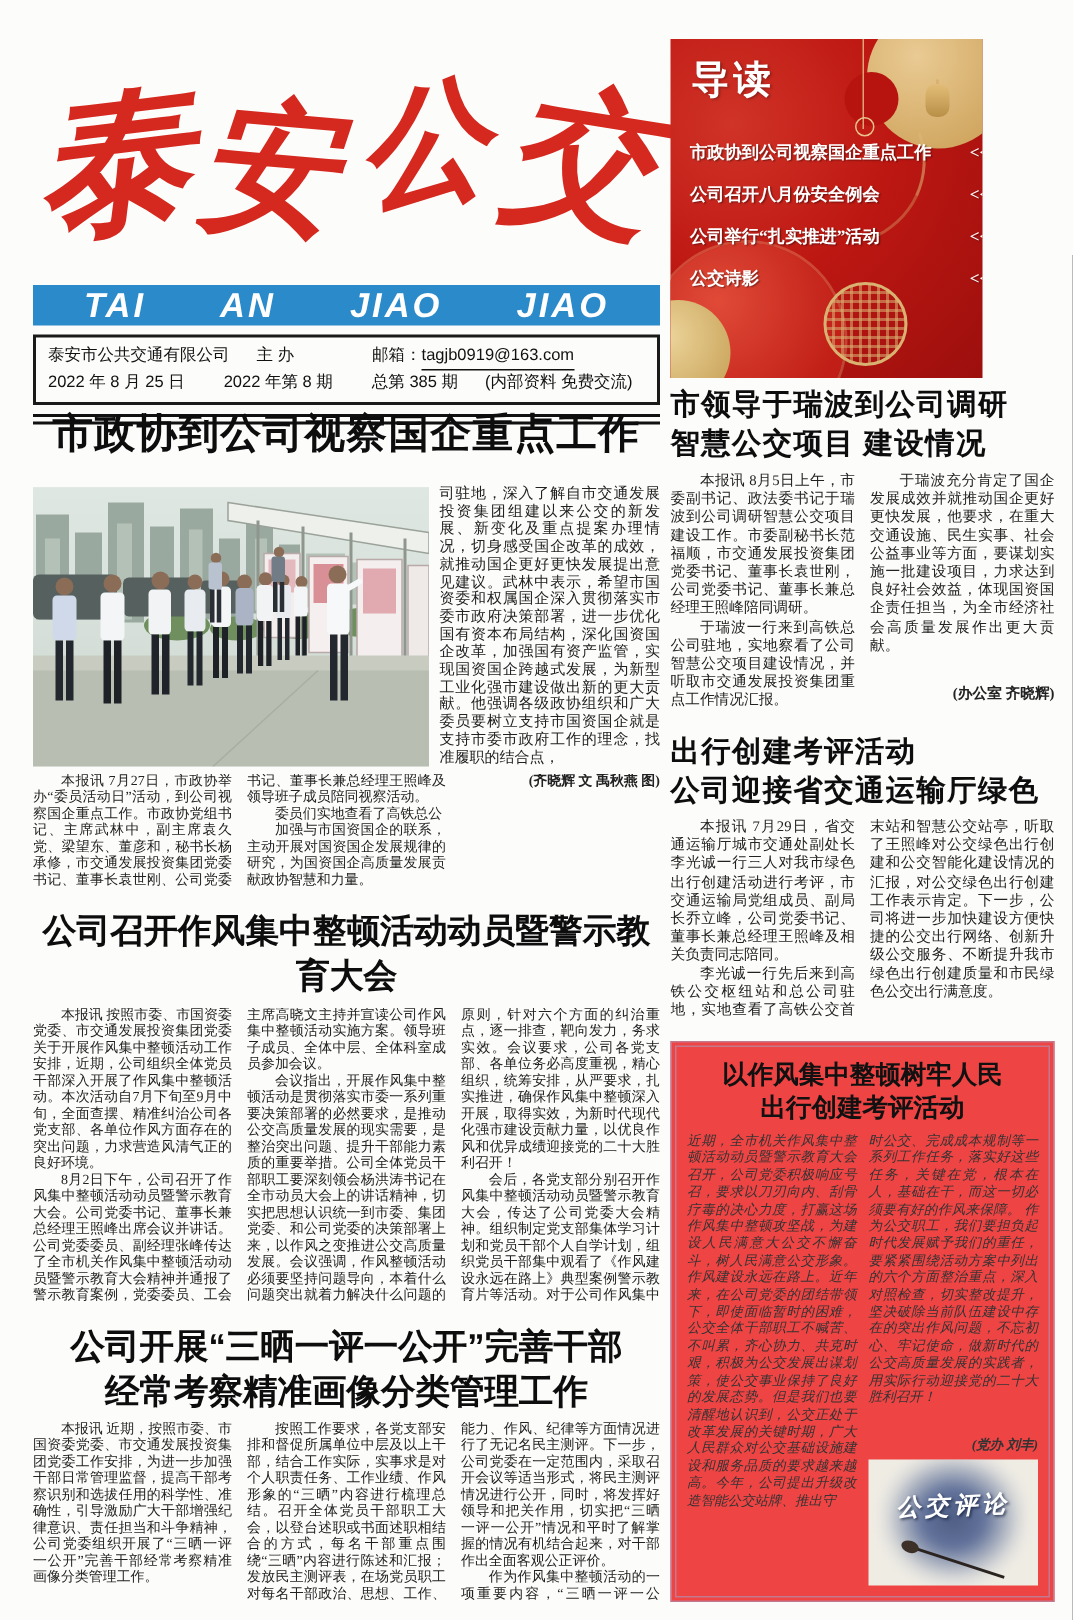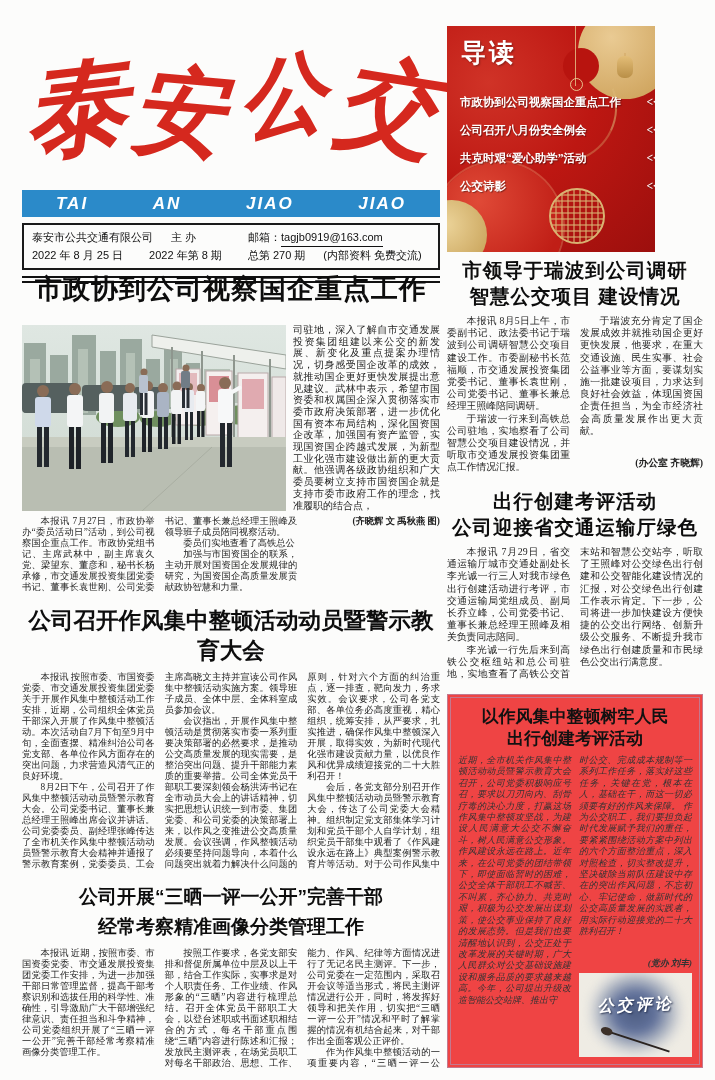--- a/index.html
+++ b/index.html
@@ -10,21 +10,21 @@
   .callig{height:168px;position:relative;color:#d5281e;font-family:"DejaVu Serif","Liberation Serif",serif;
           font-style:italic;font-weight:bold;display:flex;justify-content:space-around;align-items:center;}
   .callig span{font-size:96px;line-height:1;display:inline-block;}
   .callig span:nth-child(1){transform:rotate(-7deg) scale(1.08) translateY(6px);}
   .callig span:nth-child(2){transform:rotate(5deg) translateY(10px) scaleX(.95);}
   .callig span:nth-child(3){transform:rotate(-9deg) translateY(-6px) scale(.92);}
   .callig span:nth-child(4){transform:rotate(9deg) translateY(4px) scale(1.05);}
   .banner{margin-top:4px;height:27px;background:#2b8ac9;display:flex;justify-content:space-between;
           align-items:center;padding:0 34px;}
   .banner span{color:#fff;font-family:"Liberation Sans","DejaVu Sans",sans-serif;font-style:italic;
-          font-weight:bold;font-size:17px;letter-spacing:2px;}
+          font-weight:bold;font-size:23px;letter-spacing:2px;}
   .infobox{margin-top:6px;border:2px solid #1a1a1a;padding:4px 8px;font-size:11px;line-height:17px;
            font-family:"Liberation Sans","DejaVu Sans",sans-serif;color:#111;}
   .irow{display:flex;white-space:nowrap;}
   .irow .gap{width:26px;}
   .irow .gap2{width:18px;}
   .email{border-bottom:1px solid #111;}
   .dblrule{margin-top:6px;height:3px;border-top:2px solid #111;border-bottom:2px solid #111;}
   
   .daodu{position:absolute;left:447px;top:26px;width:208px;height:226px;overflow:hidden;
          background:radial-gradient(circle at 20% 25%, #d03327 0%, #bd1712 45%, #9c0f0d 100%);}
@@ -52,23 +52,23 @@
   .dd-fest{position:absolute;right:6px;bottom:6px;writing-mode:vertical-rl;color:#d9b272;font-weight:bold;
          font-size:24px;line-height:26px;letter-spacing:4px;text-shadow:1px 1px 1px rgba(0,0,0,.4);
          font-family:"Liberation Serif","DejaVu Serif",serif;}
   
   .colL{position:absolute;left:22px;top:272px;width:418px;}
   .colR{position:absolute;left:447px;top:258px;width:256px;}
   .hl1{font-family:"Liberation Sans","DejaVu Sans",sans-serif;font-weight:bold;font-size:27px;line-height:34px;
        text-align:center;letter-spacing:1px;color:#0d0d0d;}
   .hl2{font-family:"Liberation Sans","DejaVu Sans",sans-serif;font-weight:bold;font-size:22.5px;line-height:30px;
        text-align:center;color:#0d0d0d;margin-top:8px;}
-  .hl3{font-family:"Liberation Sans","DejaVu Sans",sans-serif;font-weight:bold;font-size:19px;line-height:30px;
+  .hl3{font-family:"Liberation Sans","DejaVu Sans",sans-serif;font-weight:bold;font-size:23px;line-height:30px;
        text-align:center;color:#0d0d0d;margin-top:8px;}
-  .rhl{font-weight:bold;font-size:19.5px;line-height:26px;text-align:center;color:#0d0d0d;letter-spacing:1px;}
+  .rhl{font-weight:bold;font-size:19.5px;line-height:26px;text-align:left;color:#0d0d0d;letter-spacing:1px;}
   .photo-row{margin-top:18px;display:flex;align-items:center;}
   .photo{width:264px;height:186px;flex:0 0 auto;background:#cfd6cd;}
   .sidetext{flex:1;margin-left:7px;font-size:10px;line-height:11.7px;text-align:justify;color:#222;}
   .cols3{column-count:3;column-gap:10px;column-fill:auto;overflow:hidden;font-size:9.3px;line-height:11px;
          text-align:justify;color:#222;}
   .h-b1{height:82px;margin-top:5px;}
   .h-b2{height:202px;margin-top:6px;}
   .h-b3{height:128px;margin-top:6px;}
   .cols2{column-count:2;column-gap:10px;column-fill:auto;overflow:hidden;font-size:9.8px;line-height:12.2px;
          text-align:justify;color:#222;}
@@ -116,21 +116,21 @@
         <span class="gap"></span>
           <span class="gap"></span>
         <span>邮箱：</span>
           <span class="email">tagjb0919@163.com</span>
       </div>
       <div class="irow">
         <span>2022 年 8 月 25 日</span>
         <span class="gap"></span>
         <span>2022 年第 8 期</span>
         <span class="gap"></span>
-        <span>总第 270 期</span>
+        <span>总第 385 期</span>
         <span class="gap2"></span>
         <span>(内部资料  免费交流)</span>
       </div>
     </div>
     <div class="dblrule"></div>
   </div>
 
   <div class="daodu">
     <div class="dd-deco dd-moon"></div>
     <div class="dd-deco dd-moon2"></div>
@@ -144,21 +144,21 @@
     <div class="dd-items">
         <div class="dd-row">
         <span class="dtitle">市政协到公司视察国企重点工作</span>
         <span class="dpage">&lt;&lt;&lt; 一版</span>
       </div>
         <div class="dd-row">
         <span class="dtitle">公司召开八月份安全例会</span>
         <span class="dpage">&lt;&lt;&lt; 二版</span>
       </div>
         <div class="dd-row">
-        <span class="dtitle">共克时艰“爱心助学”活动</span>
+        <span class="dtitle">公司举行“扎实推进”活动</span>
         <span class="dpage">&lt;&lt;&lt; 三版</span>
       </div>
         <div class="dd-row">
         <span class="dtitle">公交诗影</span>
         <span class="dpage">&lt;&lt;&lt; 四版</span>
       </div>
       </div>
     <div class="dd-fest">贺中秋</div>
   </div>
 

